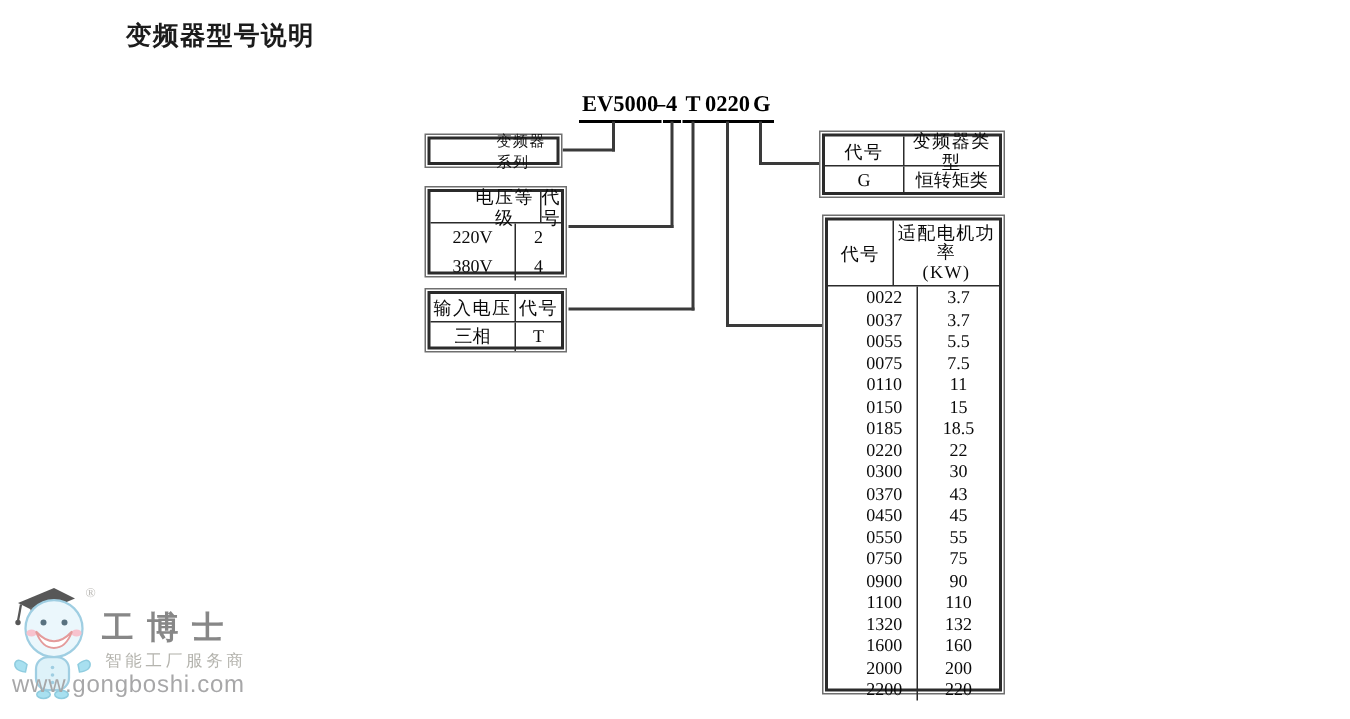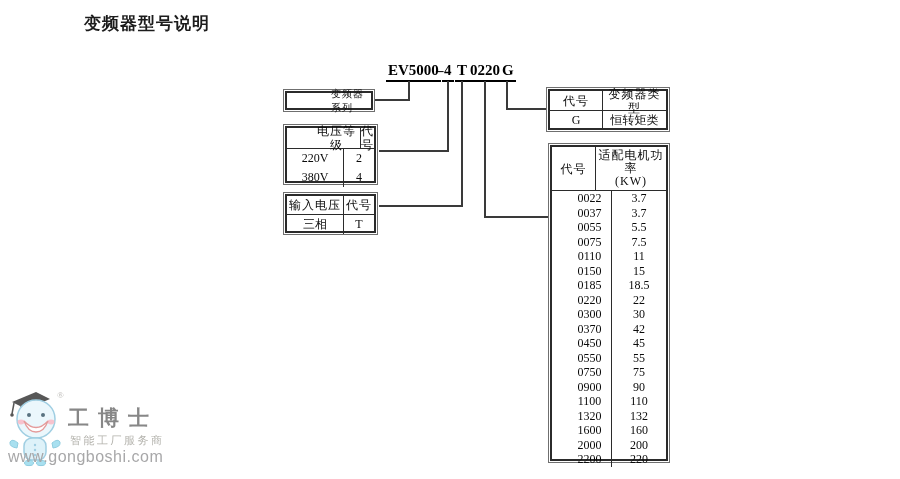--- a/index.html
+++ b/index.html
@@ -189,21 +189,21 @@
         <div class="tcell stack power-col" style="flex:1;">
             <div class="cell-line power-line">3.7</div>
             <div class="cell-line power-line">3.7</div>
             <div class="cell-line power-line">5.5</div>
             <div class="cell-line power-line">7.5</div>
             <div class="cell-line power-line">11</div>
             <div class="cell-line power-line">15</div>
             <div class="cell-line power-line">18.5</div>
             <div class="cell-line power-line">22</div>
             <div class="cell-line power-line">30</div>
-            <div class="cell-line power-line">42</div>
+            <div class="cell-line power-line">43</div>
             <div class="cell-line power-line">45</div>
             <div class="cell-line power-line">55</div>
             <div class="cell-line power-line">75</div>
             <div class="cell-line power-line">90</div>
             <div class="cell-line power-line">110</div>
             <div class="cell-line power-line">132</div>
             <div class="cell-line power-line">160</div>
             <div class="cell-line power-line">200</div>
             <div class="cell-line power-line">220</div>
           </div>

